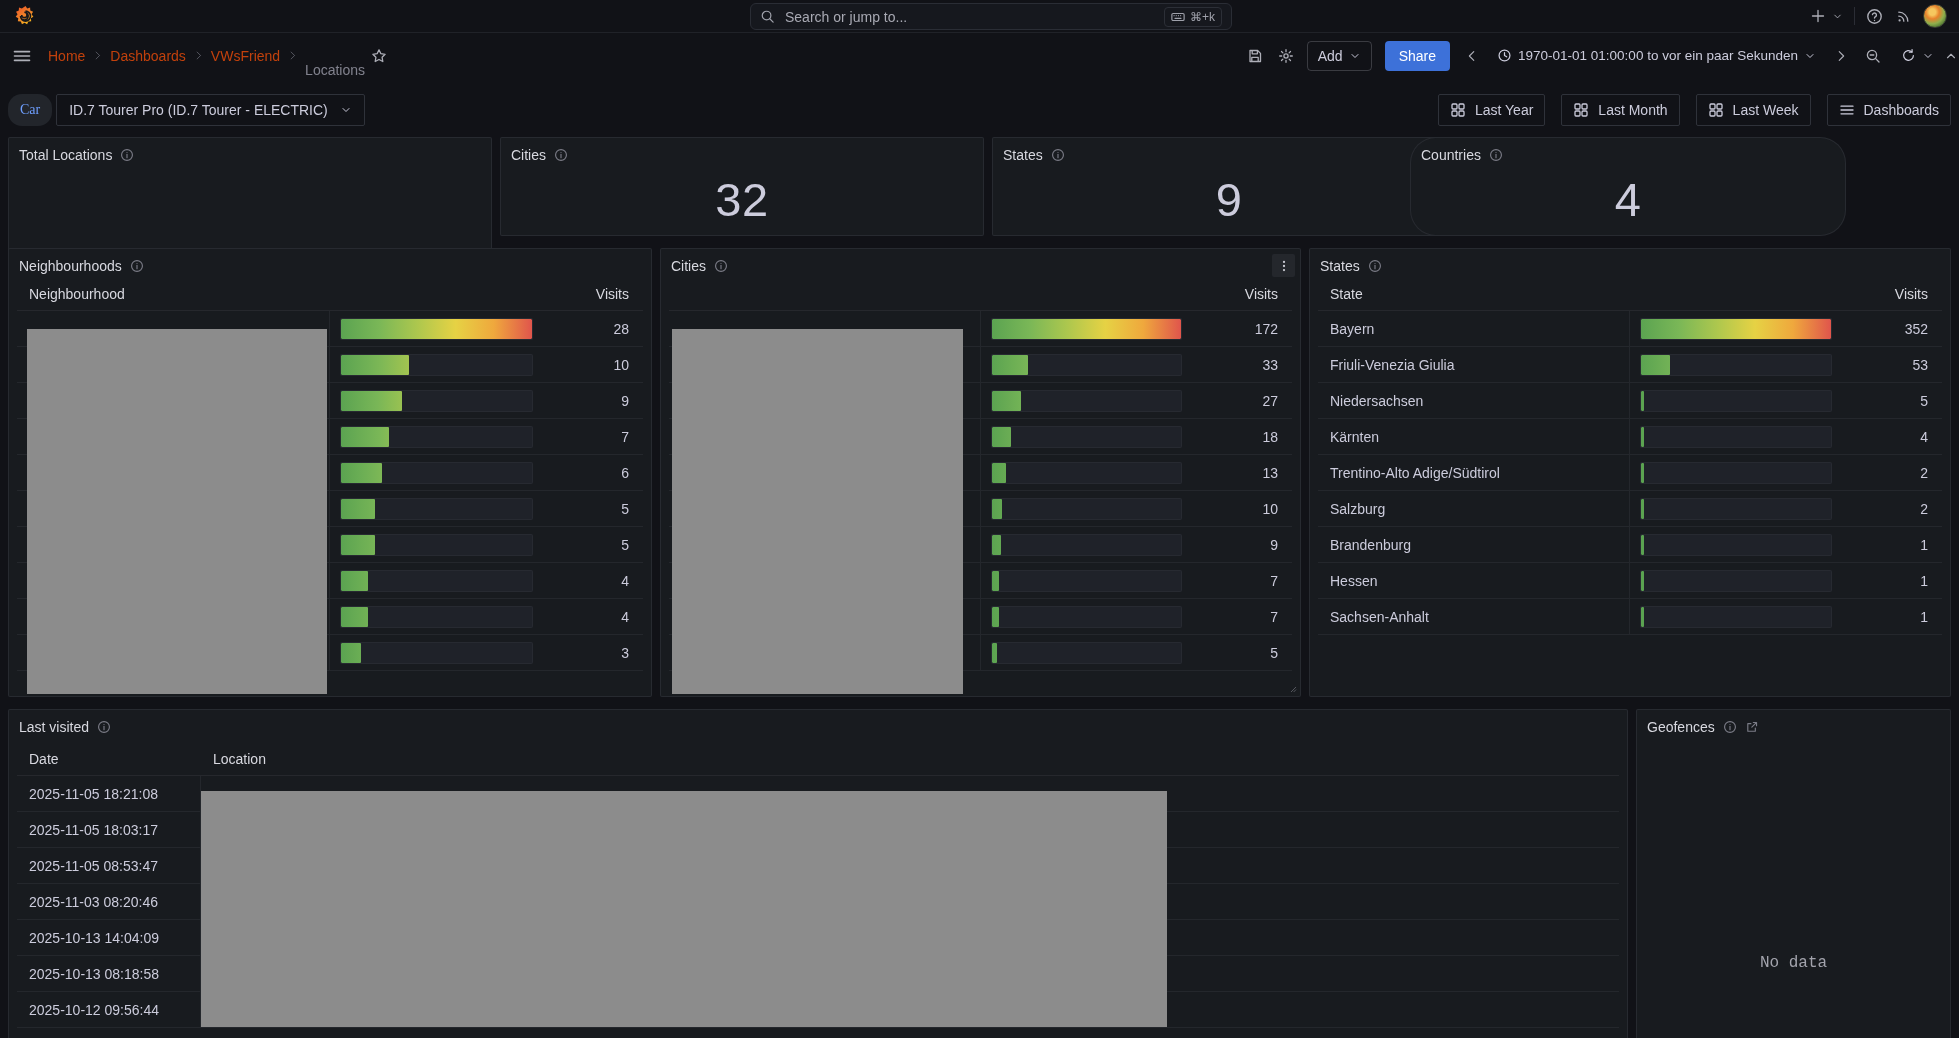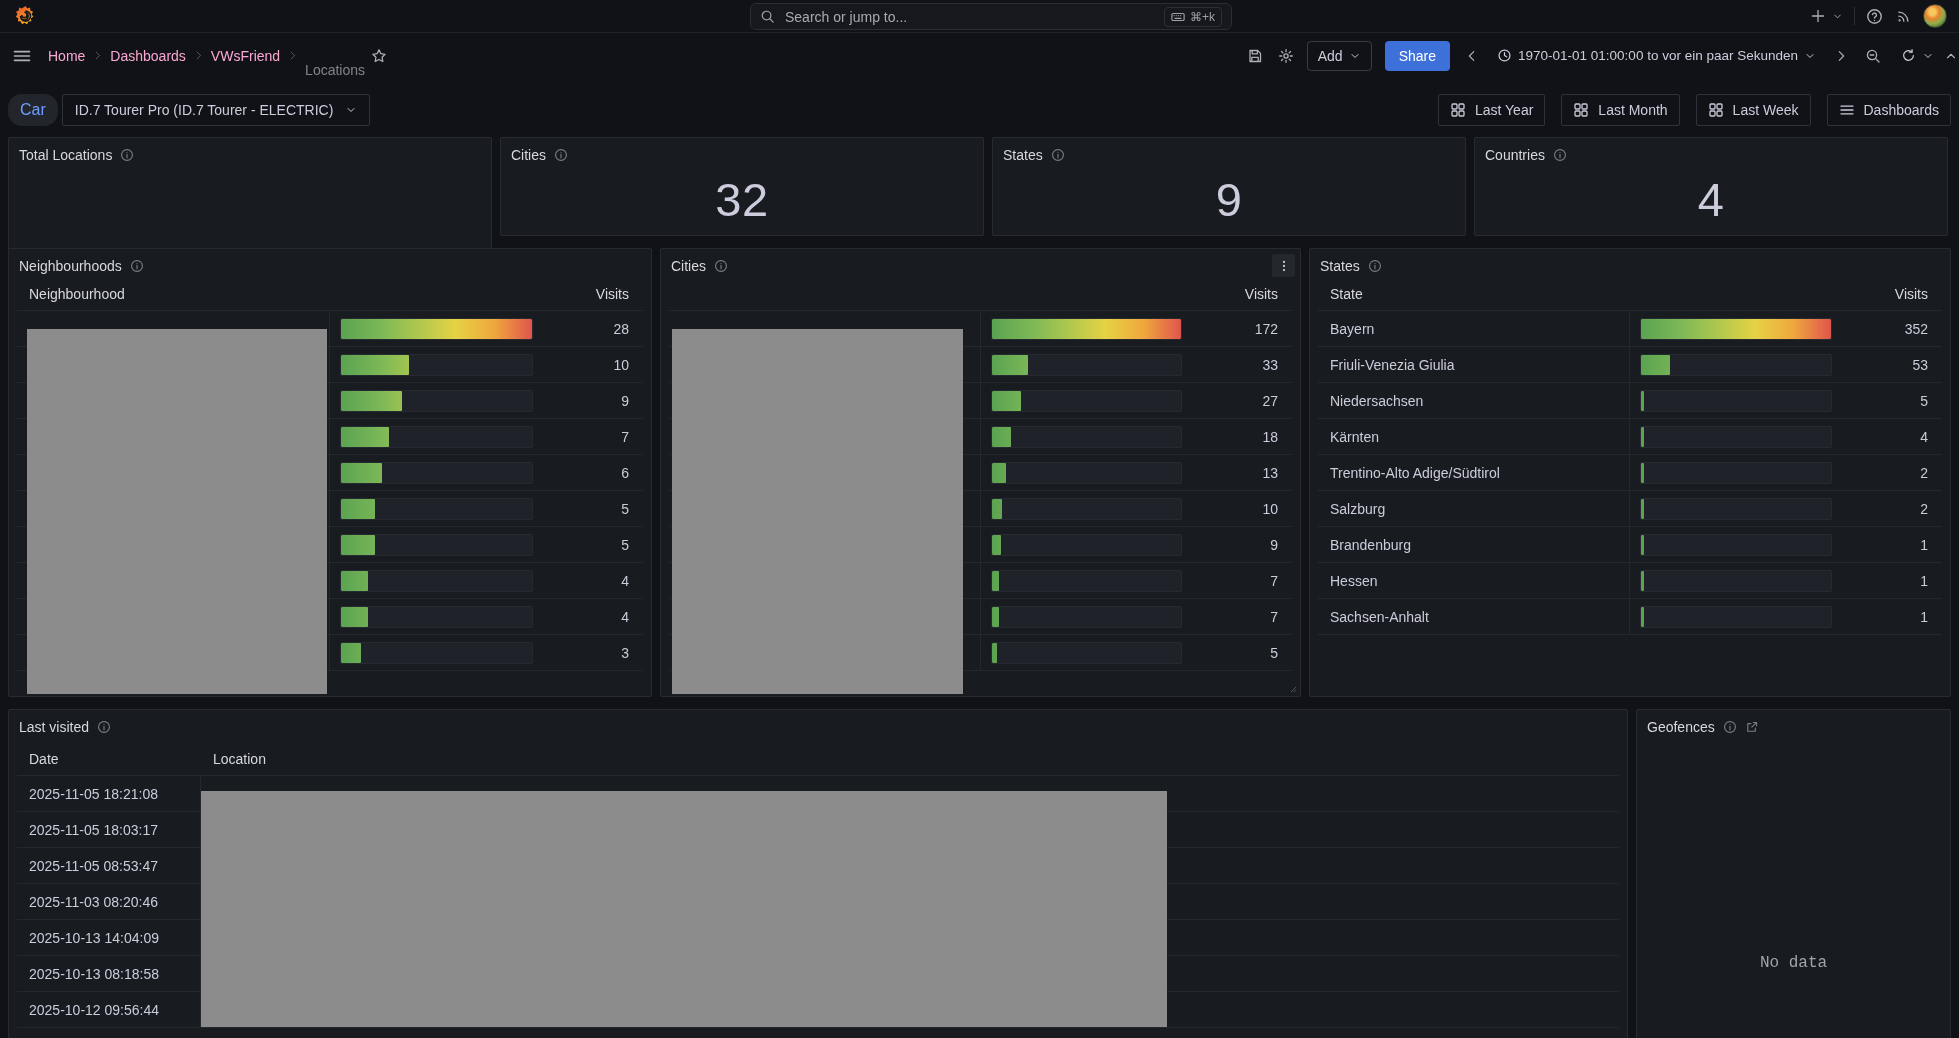--- a/index.html
+++ b/index.html
@@ -29,38 +29,38 @@
     justify-content:center; padding:2px; cursor:pointer; border-radius:2px; }
   .tb-divider { width:1px; height:18px; background:#2b2d35; }
   .avatar { width:24px; height:24px; border-radius:50%; flex:none; cursor:pointer;
     background:radial-gradient(circle at 38% 32%, #f6c85f 0 16%, #e8822c 34%, #8fae4d 58%, #46702f 82%, #2c4d26);
     border:1px solid #3a3d33; }
 
   
   .toolbar { position:absolute; top:34px; left:0; right:0; height:43px;
     display:flex; align-items:center; padding:0 10px; gap:4px; }
   .breadcrumb { display:flex; align-items:center; gap:7px; margin-left:10px; }
-  .crumb { color:#f9a8d4; font-weight:500; cursor:pointer; }
+  .crumb { color:#c2410c; font-weight:500; cursor:pointer; }
   .crumb.current { color:rgba(204,204,220,0.6); font-weight:400; cursor:default;margin-top:29px; }
   .crumb-sep { color:rgba(204,204,220,0.4); display:flex; }
   .toolbar-right { margin-left:auto; display:flex; align-items:center; gap:5px; }
   .btn { display:flex; align-items:center; gap:6px; height:30px; padding:0 10px;
     border-radius:4px; font-size:14px; color:#ccccdc; background:transparent;
     border:1px solid transparent; cursor:pointer; white-space:nowrap; }
   .btn.bordered { border-color:rgba(204,204,220,0.22); }
   .btn.primary { background:#3d71d9; color:#ffffff; font-weight:500; padding:0 13px; }
   .time-text { font-size:13.5px; }
   .caret-cut { display:flex; color:#aeafb8; margin-right:-9px; }
 
   
   .submenu { position:absolute; top:77px; left:8px; right:8px; height:49px;
     display:flex; align-items:flex-end; }
   .var-group { display:flex; align-items:stretch; height:32px; }
   .var-label { display:flex; align-items:center; padding:0 12px; background:#22252b;
-    color:#6e9fff; border-radius:14px; font-size:16px; }
+    color:#6e9fff; border-radius:14px; font-size:14px;font-family:Liberation Serif, serif; }
   .var-value { display:flex; align-items:center; gap:12px; padding:0 12px; margin-left:4px;
     border:1px solid #2f323a; border-radius:2px; color:#ccccdc; background:#111217;
     cursor:pointer; font-size:14px; }
   .submenu-links { margin-left:auto; display:flex; gap:16px; }
   .link-btn { display:flex; align-items:center; gap:9px; height:32px; padding:0 11px;
     border:1px solid #2f323a; border-radius:2px; color:#ccccdc; font-weight:500;
     font-size:14px; background:transparent; cursor:pointer; white-space:nowrap; }
 
   
   .panel { position:absolute; background:#181b1f; border:1px solid rgba(204,204,220,0.09);
@@ -371,21 +371,21 @@
         <span class="p-info">
           <svg width="14" height="14" viewBox="0 0 16 16" fill="none" stroke="currentColor" stroke-width="1.3" stroke-linecap="round" stroke-linejoin="round">
             <circle cx="8" cy="8" r="6.2"></circle>
             <path d="M8 7.3V11"></path>
             <path d="M8 5.2h.01"></path>
           </svg>
         </span>
       </header>
       <div class="stat-value">9</div>
     </section>
-    <section class="panel" style="left:1474px;top:137px;width:474px;height:99px;">
+    <section class="panel" style="left:1410px;top:137px;width:436px;height:99px;border-radius:26px;">
       <header class="p-head">
         <h2 class="p-title">Countries</h2>
         <span class="p-info">
           <svg width="14" height="14" viewBox="0 0 16 16" fill="none" stroke="currentColor" stroke-width="1.3" stroke-linecap="round" stroke-linejoin="round">
             <circle cx="8" cy="8" r="6.2"></circle>
             <path d="M8 7.3V11"></path>
             <path d="M8 5.2h.01"></path>
           </svg>
         </span>
       </header>

